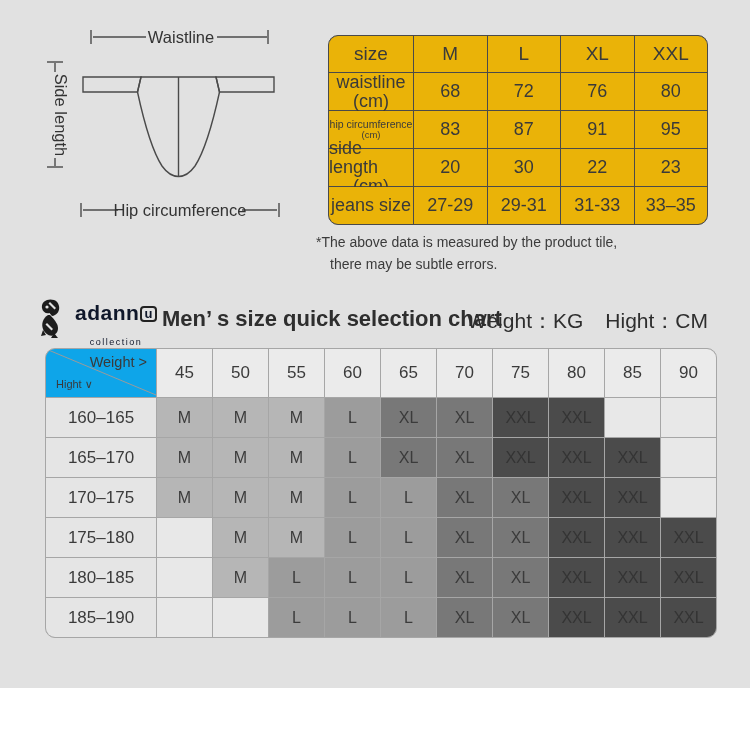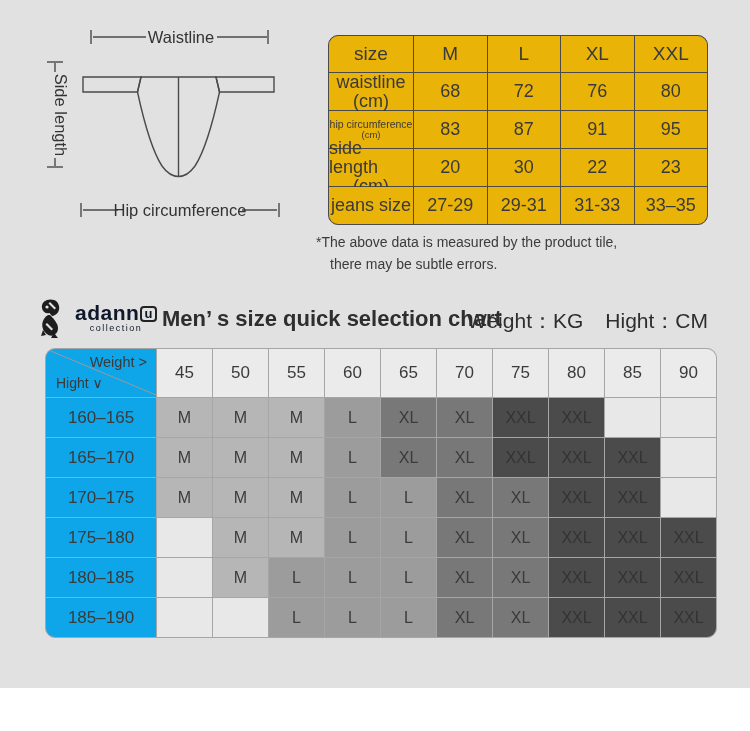--- a/index.html
+++ b/index.html
@@ -33,38 +33,38 @@
 
   .footnote{position:absolute;left:316px;top:231px;font-size:14px;line-height:22px;color:#3b3b3b;}
   .footnote .fn2{padding-left:14px;}
 
   
   .brand-icon{position:absolute;left:40px;top:299px;}
   .brand-text{position:absolute;left:71px;top:303px;width:90px;text-align:center;color:#0f172a;}
   .brand-word{font-size:21px;font-weight:bold;letter-spacing:.5px;line-height:20px;}
   .brand-word .boxed-u{display:inline-block;border:2px solid #222;border-radius:4px;
      font-size:13px;line-height:12px;padding:0 2px;vertical-align:2px;margin-left:1px;}
-  .brand-sub{font-size:9px;letter-spacing:1.5px;margin-top:0;}
+  .brand-sub{font-size:9px;letter-spacing:1.5px;margin-top:14px;}
   .main-title{position:absolute;left:162px;top:306px;font-size:22px;color:#2e2e2e;font-weight:bold;}
   .units-labels{position:absolute;right:42px;top:307px;display:flex;gap:22px;font-size:21px;color:#2e2e2e;}
 
   
   .matrix{
     position:absolute;left:45px;top:348px;
     display:grid;grid-template-columns:110px repeat(10,55px);
     grid-template-rows:48px repeat(6,39px);
     gap:1px;background:#a6a6a6;border:1px solid #a6a6a6;
     border-radius:10px;overflow:hidden;
   }
   .matrix .mcell{display:flex;align-items:center;justify-content:center;font-size:16px;color:#3b3b3b;}
   .matrix .mhdr{background:#ebebeb;font-size:17px;}
-  .matrix .mlabel{background:#0ea5e9;font-size:17px;}
+  .matrix .mlabel{background:#e5e5e5;font-size:17px;}
   .matrix .corner{position:relative;background:#0ea5e9;}
   .matrix .corner .c-top{position:absolute;top:5px;right:9px;font-size:14.5px;}
-  .matrix .corner .c-bottom{position:absolute;bottom:6px;left:10px;font-size:14px;}
+  .matrix .corner .c-bottom{position:absolute;bottom:6px;left:10px;font-size:11px;}
   .matrix .sz-XXL{color:#343434;}
 </style>
 </head>
 <body>
 
 <div class="canvas">
 
   <svg class="diagram" width="320" height="230" viewBox="0 0 320 230">
     <g stroke="#4a4a4a" stroke-width="1.4" fill="none">
 

